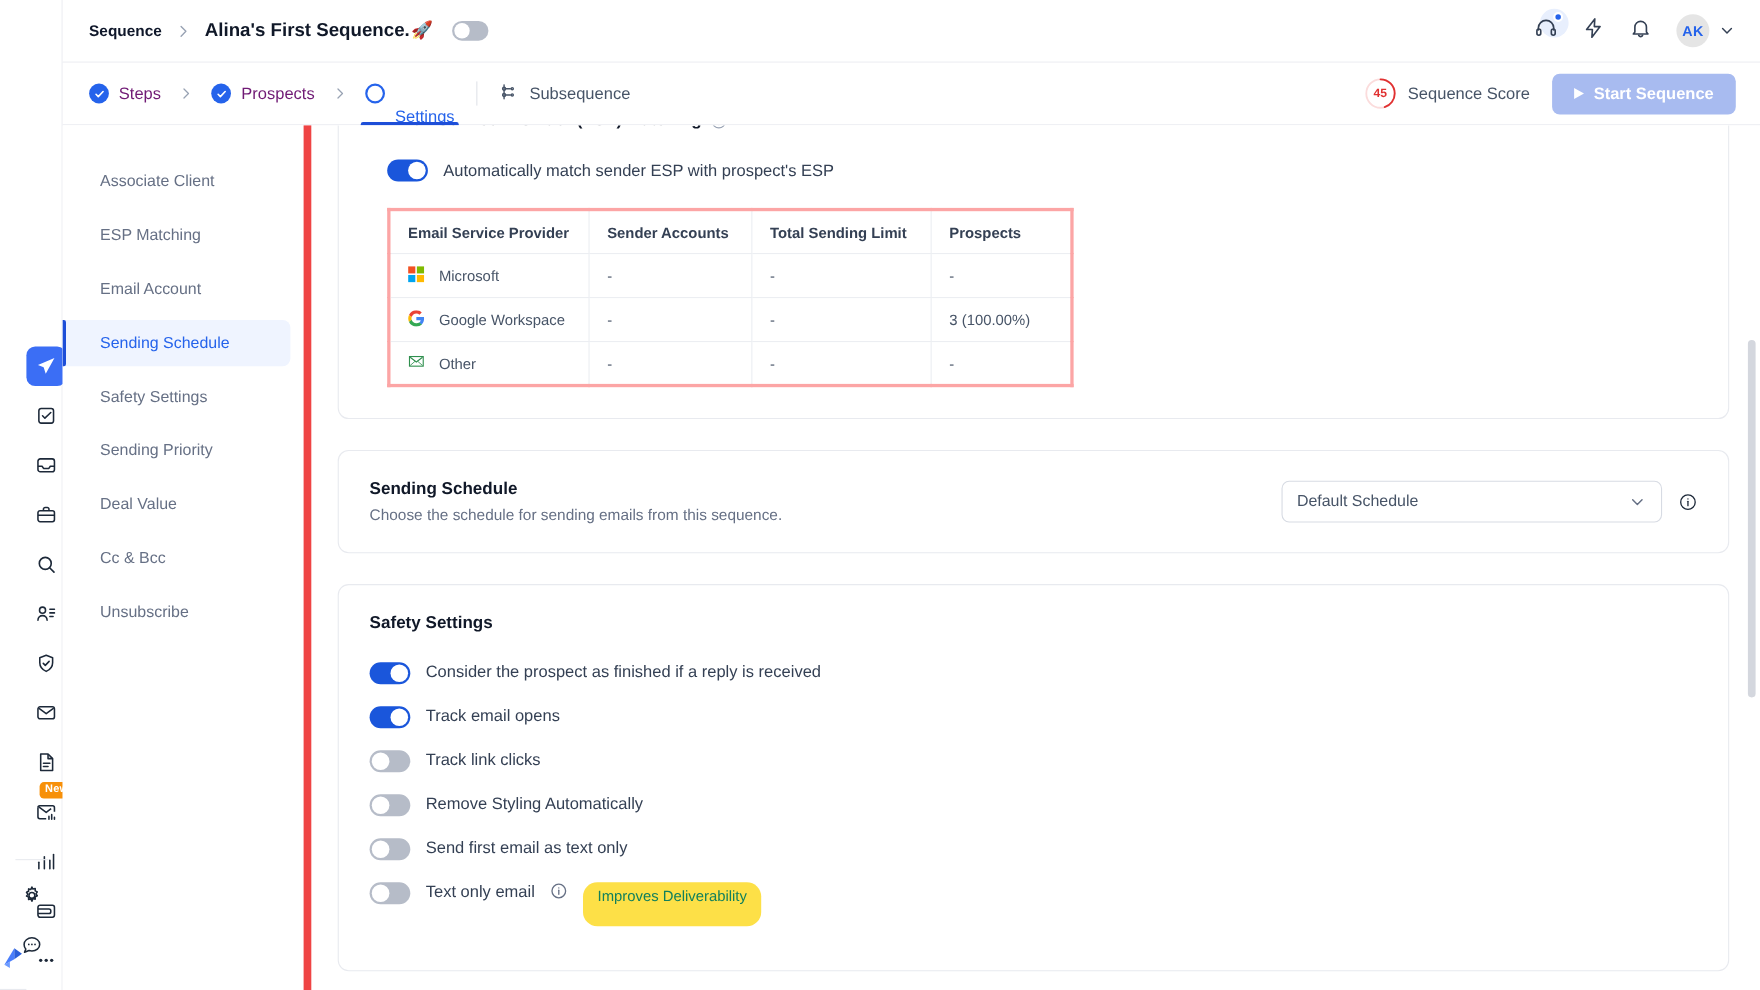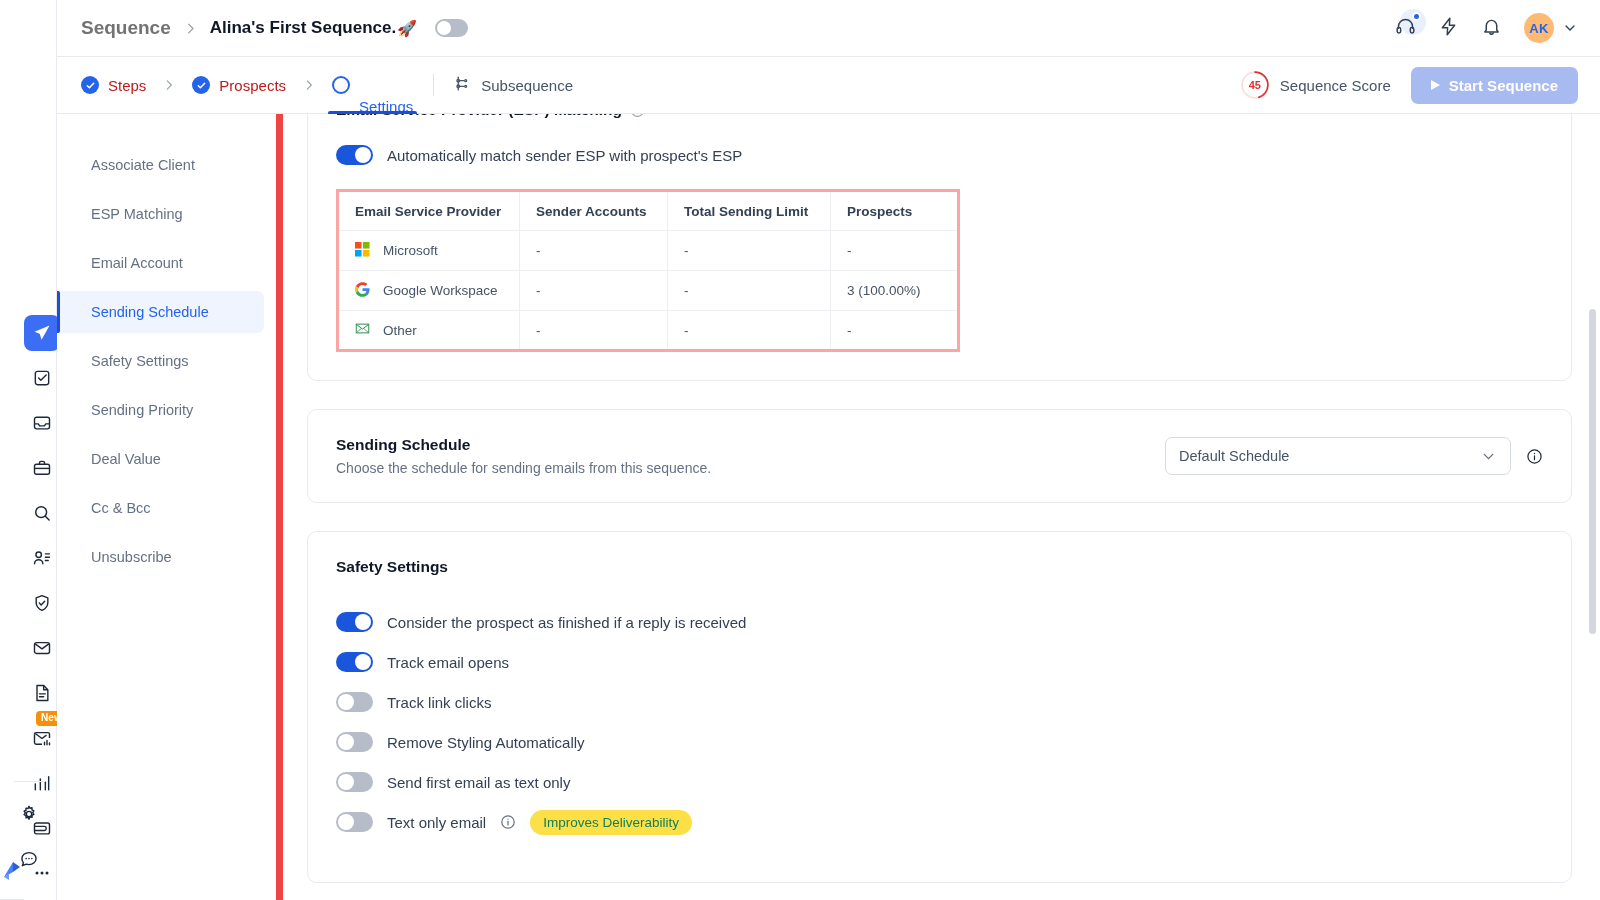--- a/index.html
+++ b/index.html
@@ -50,39 +50,39 @@
   
   .main { flex: 1; display: flex; flex-direction: column; height: 900px; position: relative; }
 
   
   .topbar {
     height: 57px; flex: 0 0 57px;
     border-bottom: 1px solid #e8eaef;
     display: flex; align-items: center;
     padding: 0 22px 0 24px; background: #fff;
   }
-  .crumb-root { font-size: 19px; font-weight: 600; color: #737373; cursor: pointer; }
+  .crumb-root { font-size: 14px; font-weight: 600; color: #0f172a; cursor: pointer; }
   .crumb-sep { color: #98a2b3; margin: 0 12px; display: flex; align-items: center; }
   .crumb-title { font-size: 17px; font-weight: 600; color: #101828; display: flex; align-items: center; gap: 1px; }
   .emoji { font-size: 16px; }
   .topbar-spacer { flex: 1; }
   .topbar-actions { display: flex; align-items: center; gap: 22px; }
   .icon-btn { color: #344054; cursor: pointer; display: flex; align-items: center; position: relative; }
   .notif-dot {
     position: absolute; top: -4px; right: -5px;
     width: 9px; height: 9px; border-radius: 50%;
     background: #2563eb; border: 2px solid #fff;
   }
   .headset-halo {
     position: absolute; top: -7px; right: -10px; width: 26px; height: 26px;
     border-radius: 50%; background: #e8effd;
   }
   .avatar {
     width: 30px; height: 30px; border-radius: 50%;
-    background: #fdba74; color: #2563eb;
+    background: #e5e5e5; color: #2563eb;
     font-size: 13px; font-weight: 600;
     display: flex; align-items: center; justify-content: center;
     letter-spacing: .3px;
   }
   .avatar-wrap { display: flex; align-items: center; gap: 8px; cursor: pointer; }
 
   
   .tgl { width: 37px; height: 20px; border-radius: 11px; position: relative; flex: 0 0 37px; cursor: pointer; }
   .tgl.on { background: #1a56db; }
   .tgl.off { background: #b6bcc8; }
@@ -96,21 +96,21 @@
   .tgl.sm .knob { width: 14px; height: 14px; }
 
   
   .stepbar {
     height: 57px; flex: 0 0 57px;
     border-bottom: 1px solid #e8eaef;
     display: flex; align-items: center; padding: 0 22px 0 24px;
     background: #fff; position: relative;
   }
   .step { display: flex; align-items: center; gap: 9px; font-size: 15px; cursor: pointer; position: relative; height: 57px; }
-  .step-label { color: #b91c1c; }
+  .step-label { color: #701a75; }
   .step.active .step-label { color: #2563eb; font-weight: 500; margin-top: 42px; }
   .step.active::after {
     content: ""; position: absolute; left: -4px; right: -4px; bottom: 0;
     height: 3px; background: #1d4ed8; border-radius: 2px 2px 0 0;
   }
   .check-circle {
     width: 18px; height: 18px; border-radius: 50%;
     background: #2563eb; display: flex; align-items: center; justify-content: center;
   }
   .ring-circle {
@@ -165,21 +165,21 @@
   }
 
   .content {
     flex: 1; overflow: hidden; position: relative;
     padding: 0 28px 0 24px;
   }
   .card {
     border: 1px solid #e8eaef; border-radius: 10px;
     background: #fff; margin-bottom: 28px;
   }
-  .card.esp { margin-top: -52px; padding: 0 28px 28px; }
+  .card.esp { margin-top: -52px; padding: 0 44px 28px; }
   .card.sched { padding: 26px 28px; }
   .card.safety { padding: 26px 28px 40px; }
 
   .sec-title { font-size: 15.5px; font-weight: 700; color: #101828; display: flex; align-items: center; gap: 8px; }
   .sec-title.pad { padding-top: 38px; }
   .info-i { color: #98a2b3; display: inline-flex; cursor: pointer; }
 
   .esp-toggle-row { display: flex; align-items: center; gap: 14px; margin-top: 26px; }
   .esp-toggle-row .lbl { font-size: 15px; color: #344054; }
 
@@ -205,21 +205,21 @@
   .sched-sub { font-size: 14px; color: #667085; margin-top: 6px; }
   .select-box {
     width: 346px; height: 38px; border: 1px solid #d7dbe3; border-radius: 7px;
     display: flex; align-items: center; padding: 0 13px;
     font-size: 14.5px; color: #475467; cursor: pointer; background: #fff;
   }
   .select-box .val { flex: 1; }
   .sched-right { display: flex; align-items: center; gap: 15px; }
 
   .safety-list { margin-top: 26px; }
-  .safety-row { display: flex; align-items: center; gap: 14px; height: 40px; }
+  .safety-row { display: flex; gap: 14px; height: 40px; }
   .safety-row .lbl { font-size: 15px; color: #344054; }
   .pill {
     background: #fde047; color: #12805c;
     font-size: 13.5px; border-radius: 13px;
     padding: 5px 13px; line-height: 15px;
   }
 
   
   .scroll-track { position: absolute; right: 4px; top: 0; bottom: 0; width: 8px; }
   .scroll-thumb {

